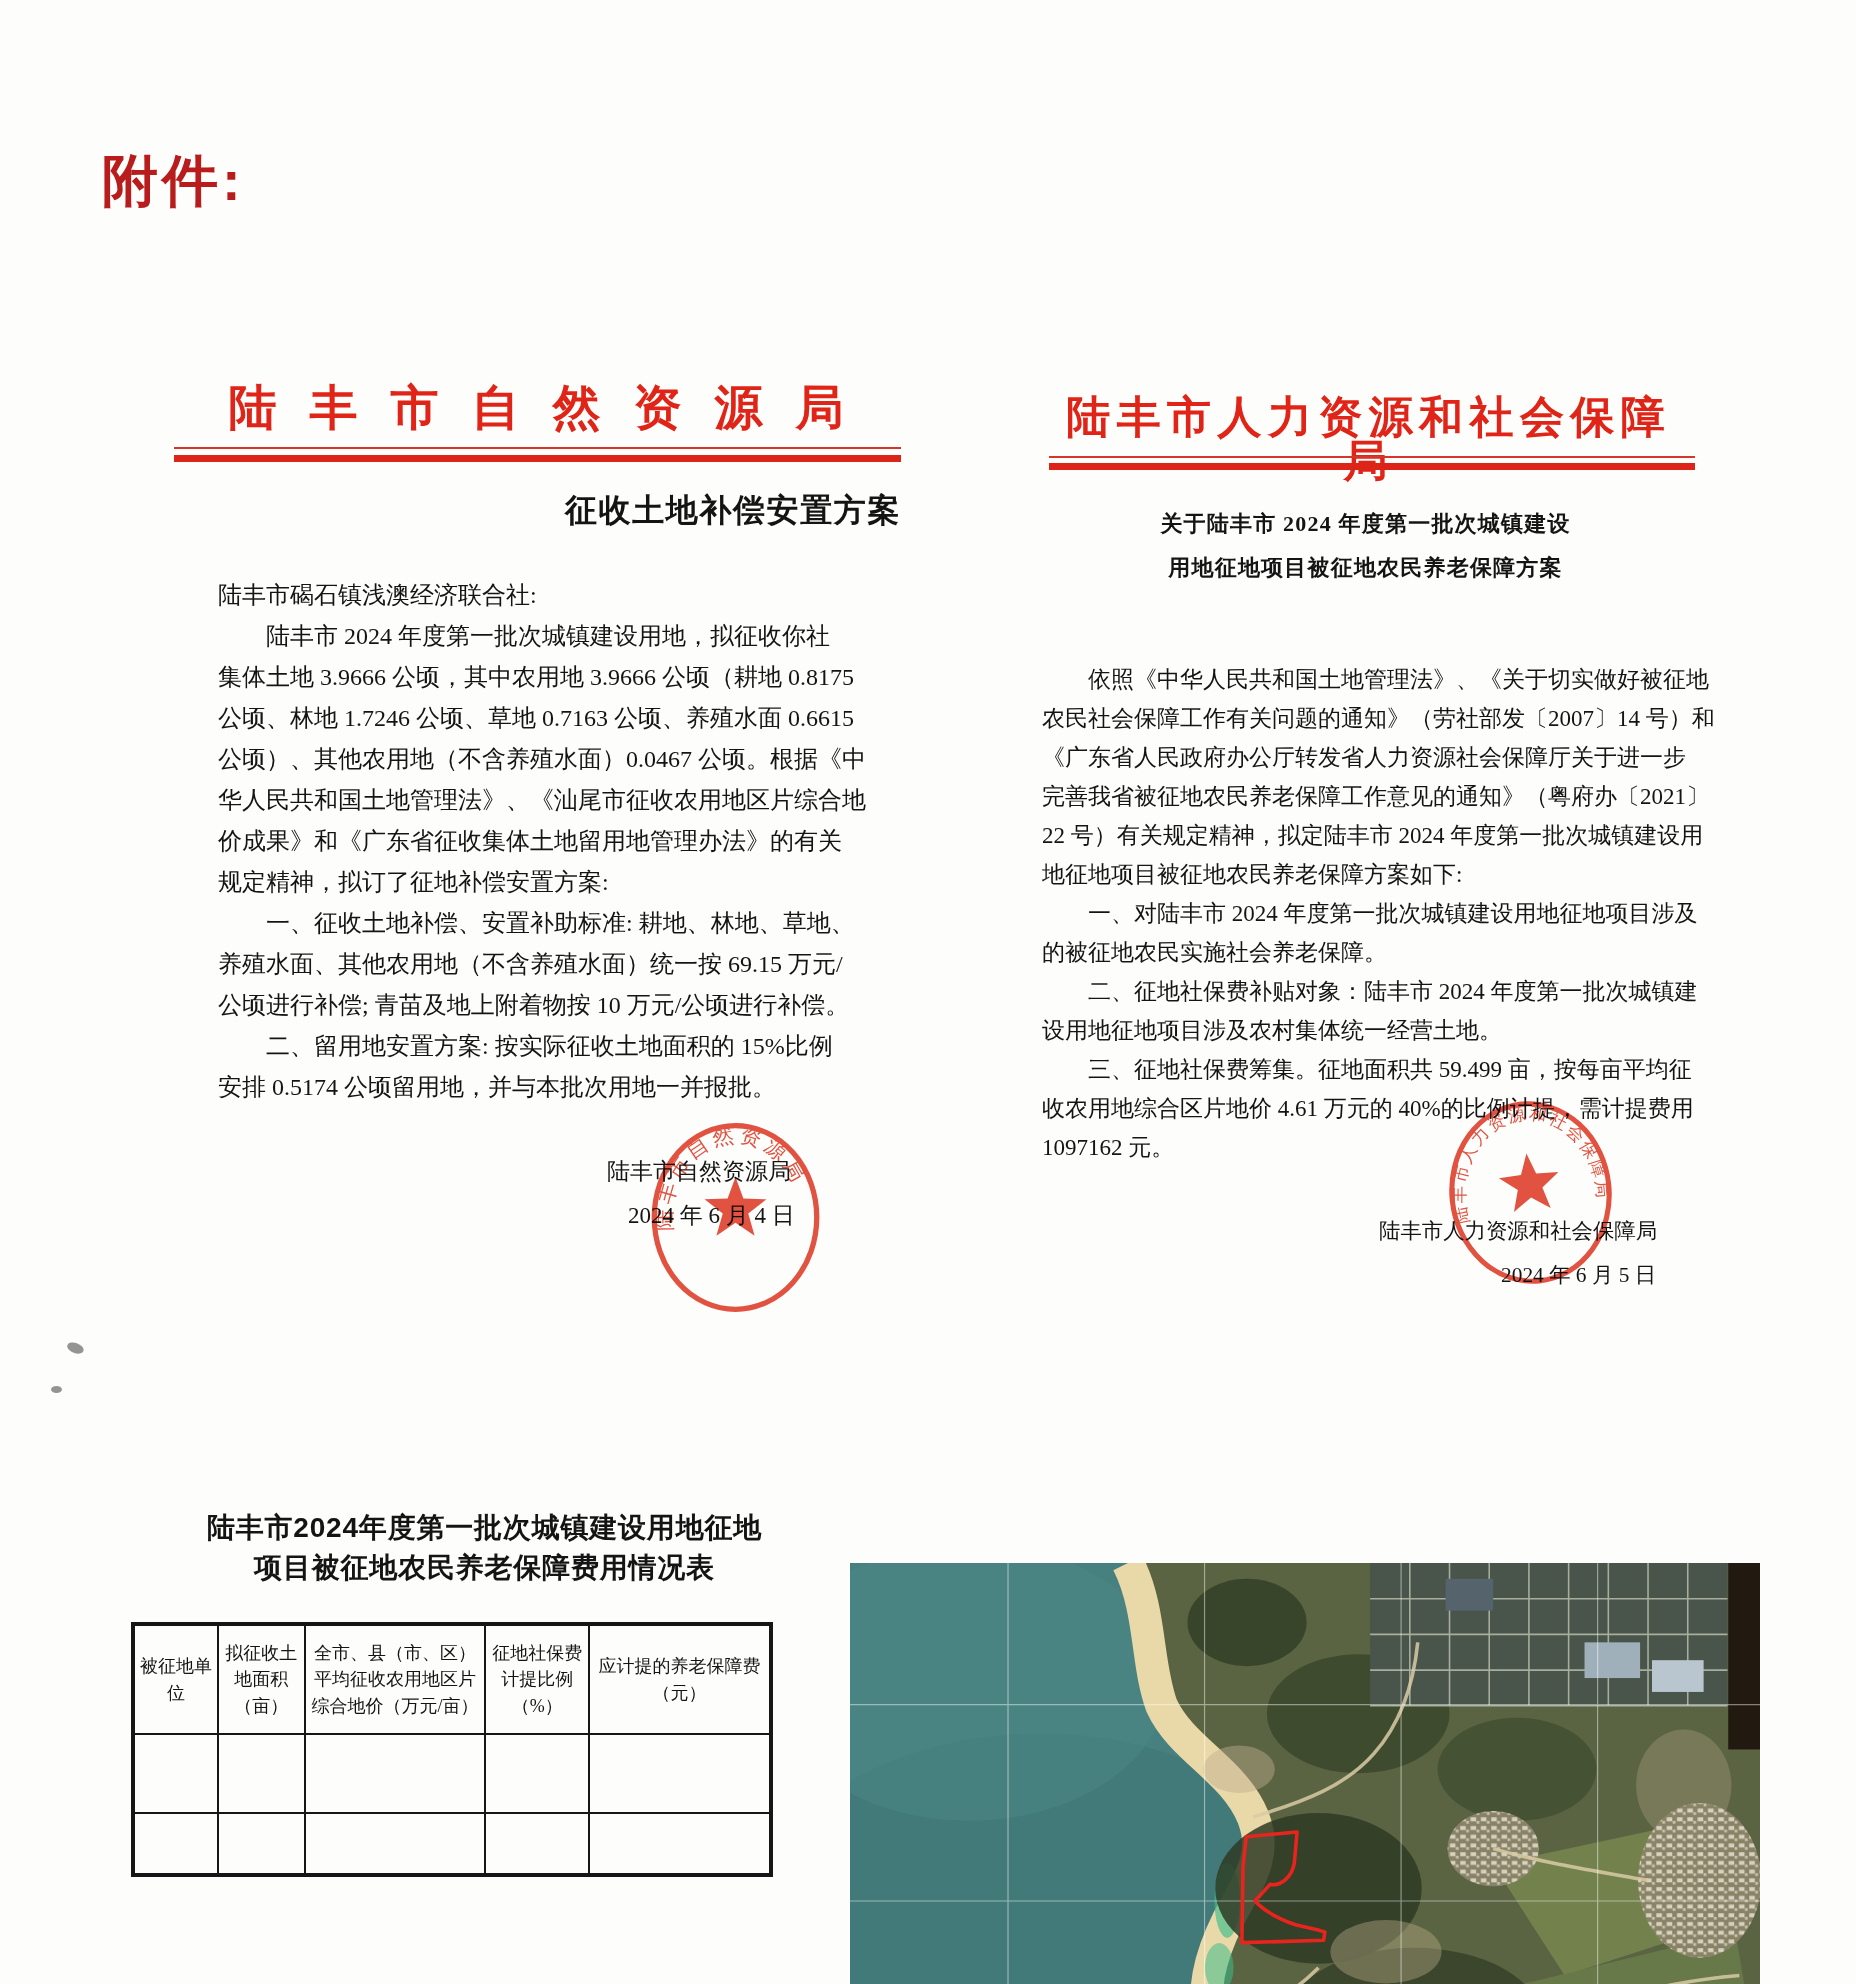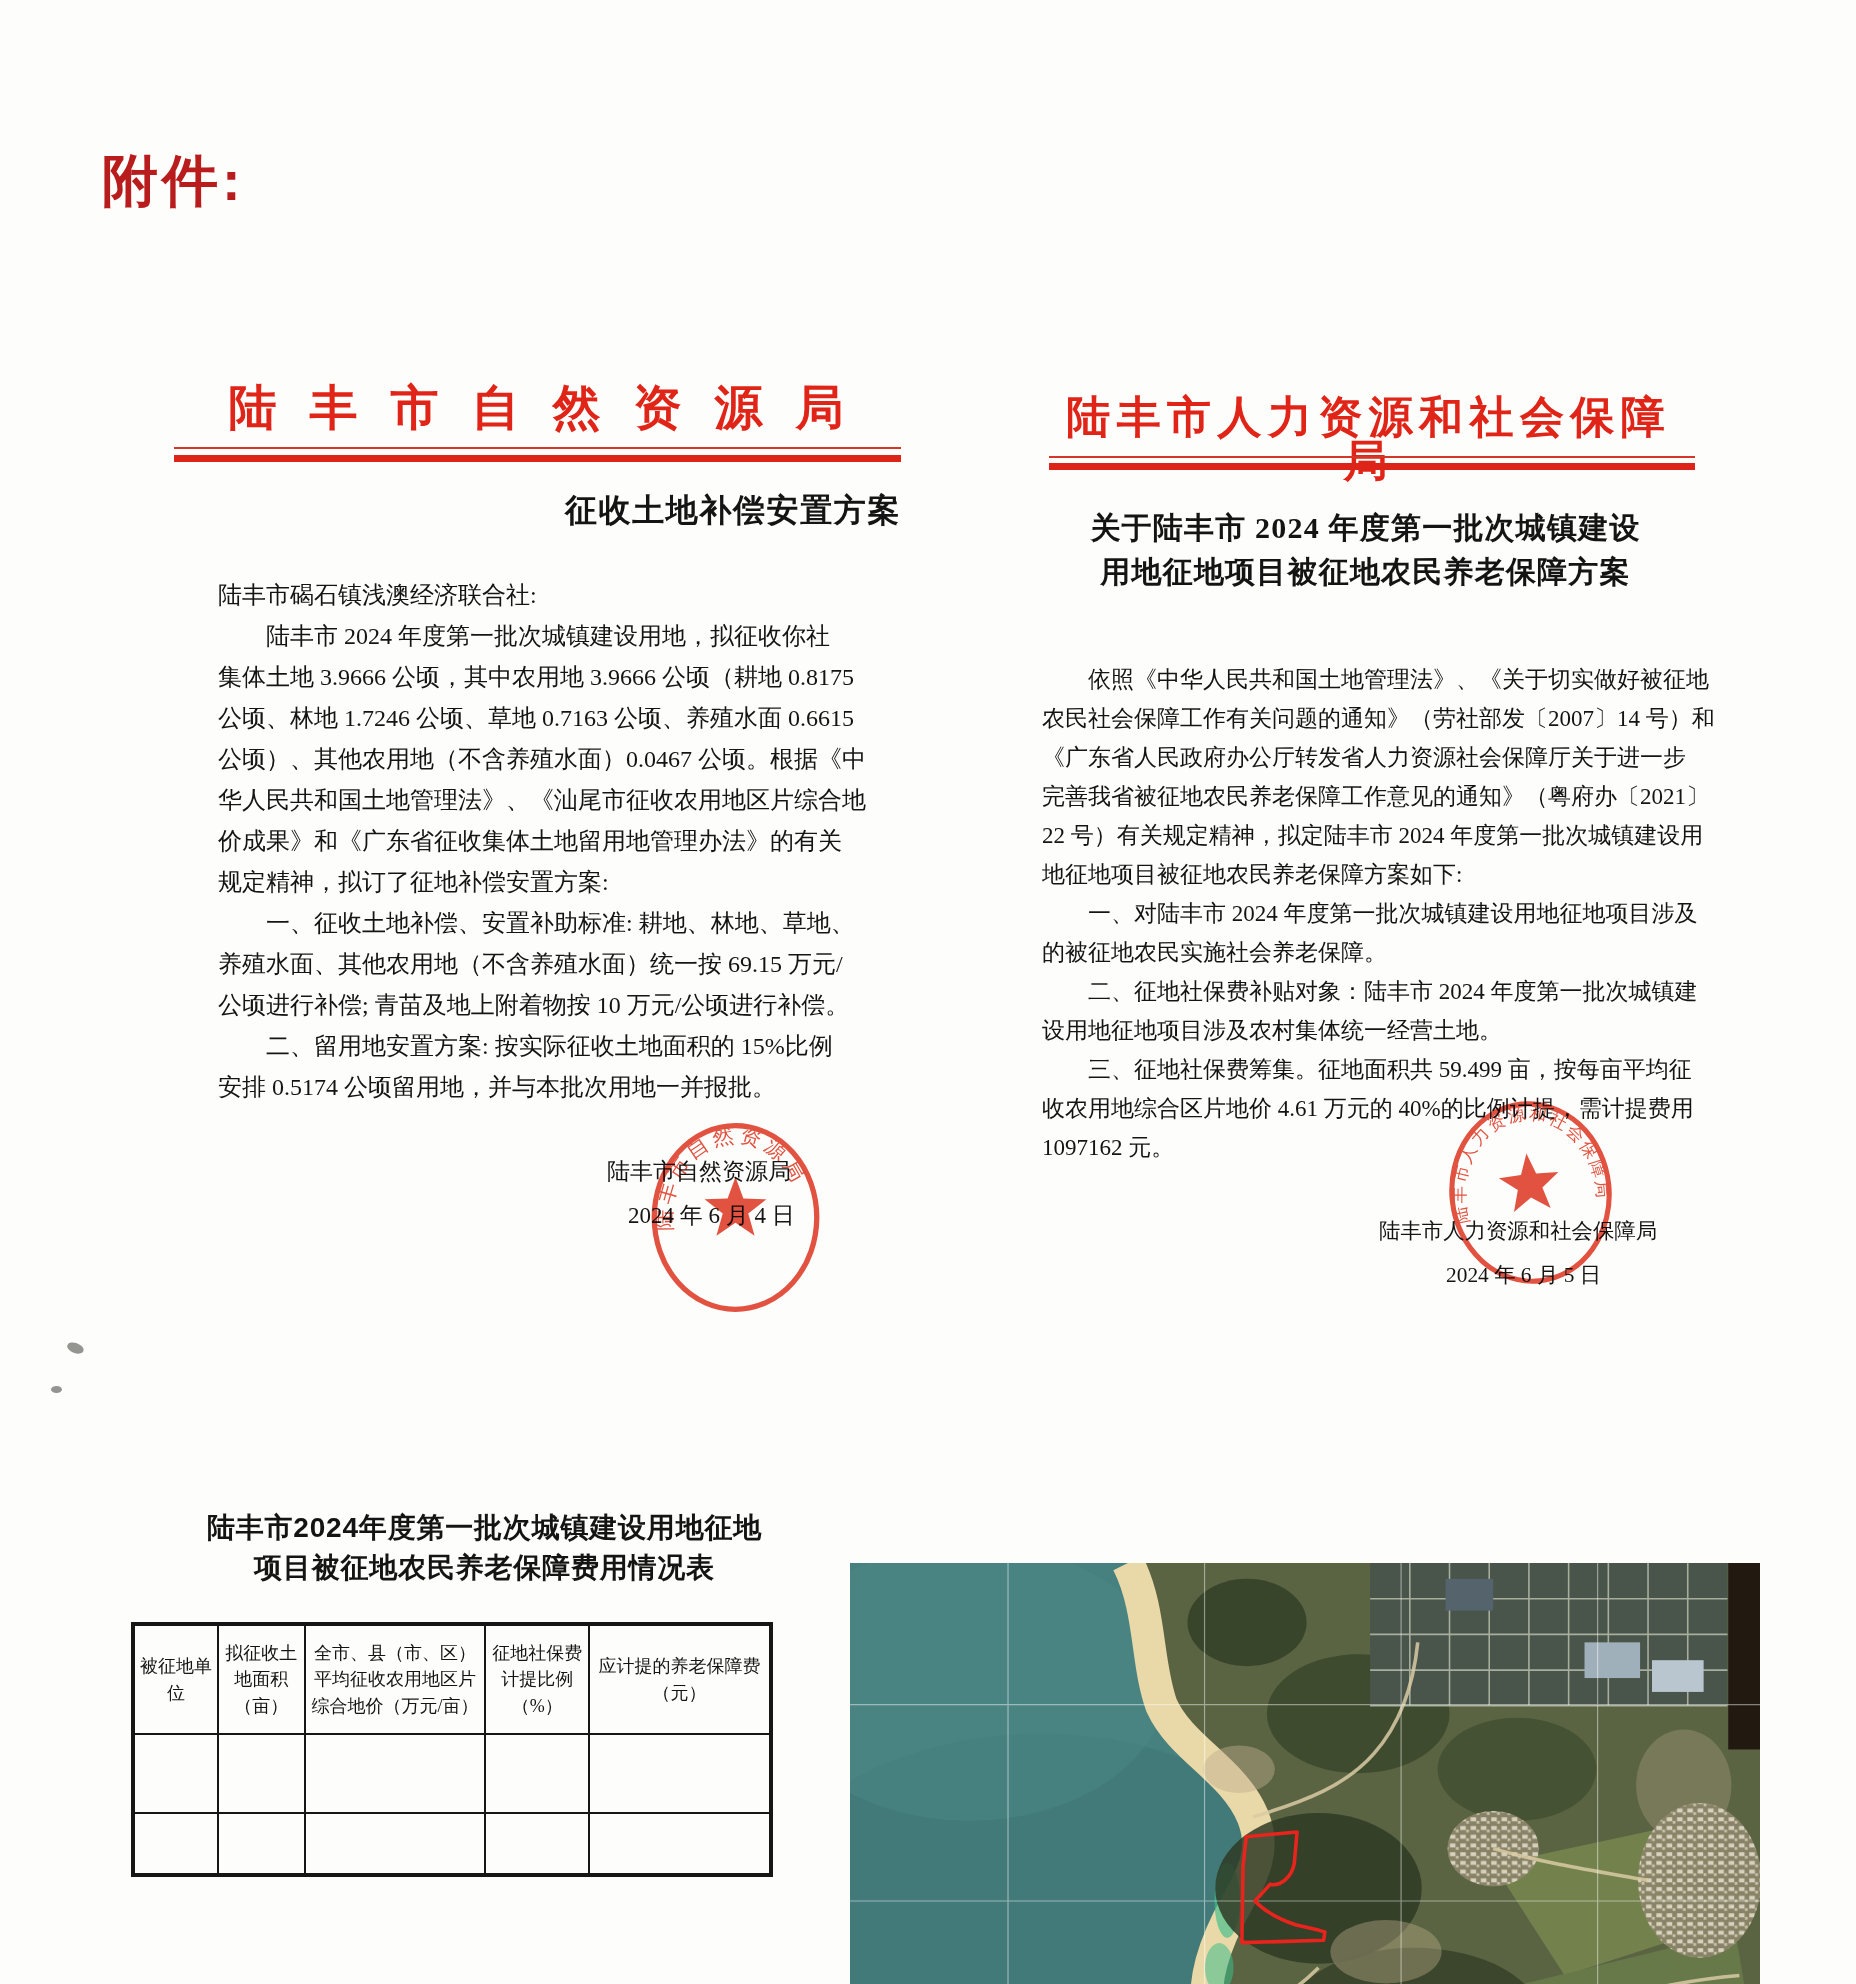--- a/index.html
+++ b/index.html
@@ -9,21 +9,21 @@
   .attach{left:102px;top:144px;font-family:"Liberation Sans","DejaVu Sans",sans-serif;
           font-weight:bold;font-size:56px;letter-spacing:4px;color:#b91c1c;}
   
   .agency{font-weight:bold;text-align:center;line-height:1;}
   .agency.l{left:171px;top:384px;width:730px;font-size:48px;letter-spacing:33px;padding-left:33px;color:#e02417;box-sizing:border-box;}
   .agency.r{left:1038px;top:396px;width:655px;font-size:44px;letter-spacing:6.4px;padding-left:6.4px;color:#e02417;box-sizing:border-box;}
   .rule{height:0;border:0;}
   .rule-thin{border-top:2.4px solid #d6352a;}
   .rule-thick{border-top:7.5px solid #dd2418;}
   .doc-title{left:171px;top:489px;width:730px;text-align:right;font-size:32px;font-weight:700;letter-spacing:1.6px;}
-  .doc-title2{width:655px;text-align:center;font-size:30px;font-weight:700;letter-spacing:1.2px;line-height:1;}
+  .doc-title2{width:655px;text-align:center;font-size:22px;font-weight:700;letter-spacing:1.2px;line-height:1;}
   .body-block{line-height:41px;font-size:24px;}
   .body-block.r{line-height:39px;font-size:23px;}
   .sig{font-size:23px;white-space:nowrap;}
   .stamp{position:absolute;mix-blend-mode:multiply;opacity:.88;}
   
   .tbl-title{left:159px;top:1508px;width:651px;text-align:center;font-family:Liberation Sans, sans-serif;
              font-weight:bold;font-size:28px;line-height:40px;letter-spacing:0.8px;}
   table.land{position:absolute;left:131px;top:1622px;width:642px;border-collapse:collapse;table-layout:fixed;
              font-size:18px;}
   table.land th,table.land td{border:2.4px solid #161616;text-align:center;vertical-align:middle;padding:2.4px;overflow:hidden;}
@@ -97,21 +97,21 @@
       <div class="doc-line">地征地项目被征地农民养老保障方案如下:</div>
       <div class="doc-line">　　一、对陆丰市 2024 年度第一批次城镇建设用地征地项目涉及</div>
       <div class="doc-line">的被征地农民实施社会养老保障。</div>
       <div class="doc-line">　　二、征地社保费补贴对象：陆丰市 2024 年度第一批次城镇建</div>
       <div class="doc-line">设用地征地项目涉及农村集体统一经营土地。</div>
       <div class="doc-line">　　三、征地社保费筹集。征地面积共 59.499 亩，按每亩平均征</div>
       <div class="doc-line">收农用地综合区片地价 4.61 万元的 40%的比例计提，需计提费用</div>
       <div class="doc-line">1097162 元。</div>
     </div>
   <div class="abs sig" style="left:1379px;top:1216px;font-size:21.4px;">陆丰市人力资源和社会保障局</div>
-  <div class="abs sig" style="left:1446px;top:1260px;font-size:21.4px;">2024 年 6 月 5 日</div>
+  <div class="abs sig" style="left:1501px;top:1260px;font-size:21.4px;">2024 年 6 月 5 日</div>
   <svg class="stamp" style="left:1446px;top:1094px;transform:rotate(-6deg);" width="169" height="197" viewBox="0 0 430 480">
     <ellipse cx="215" cy="240" rx="200" ry="226" fill="none" stroke="#e03a26" stroke-width="13"></ellipse>
     <path d="M215,140 L234.4,193.3 L291.1,195.3 L246.4,230.2 L262,284.7 L215,253 L168,284.7 L183.6,230.2 L138.9,195.3 L195.6,193.3 Z" fill="#e03a26"></path>
     <defs>
         <path id="arc2" d="M 58,320 A 168,196 0 1 1 372,320" fill="none"></path>
       </defs>
     <text class="arc-text" font-size="44" letter-spacing="6">
       <textPath href="#arc2" startOffset="3%">陆丰市人力资源和社会保障局</textPath>
     </text>
   </svg>

